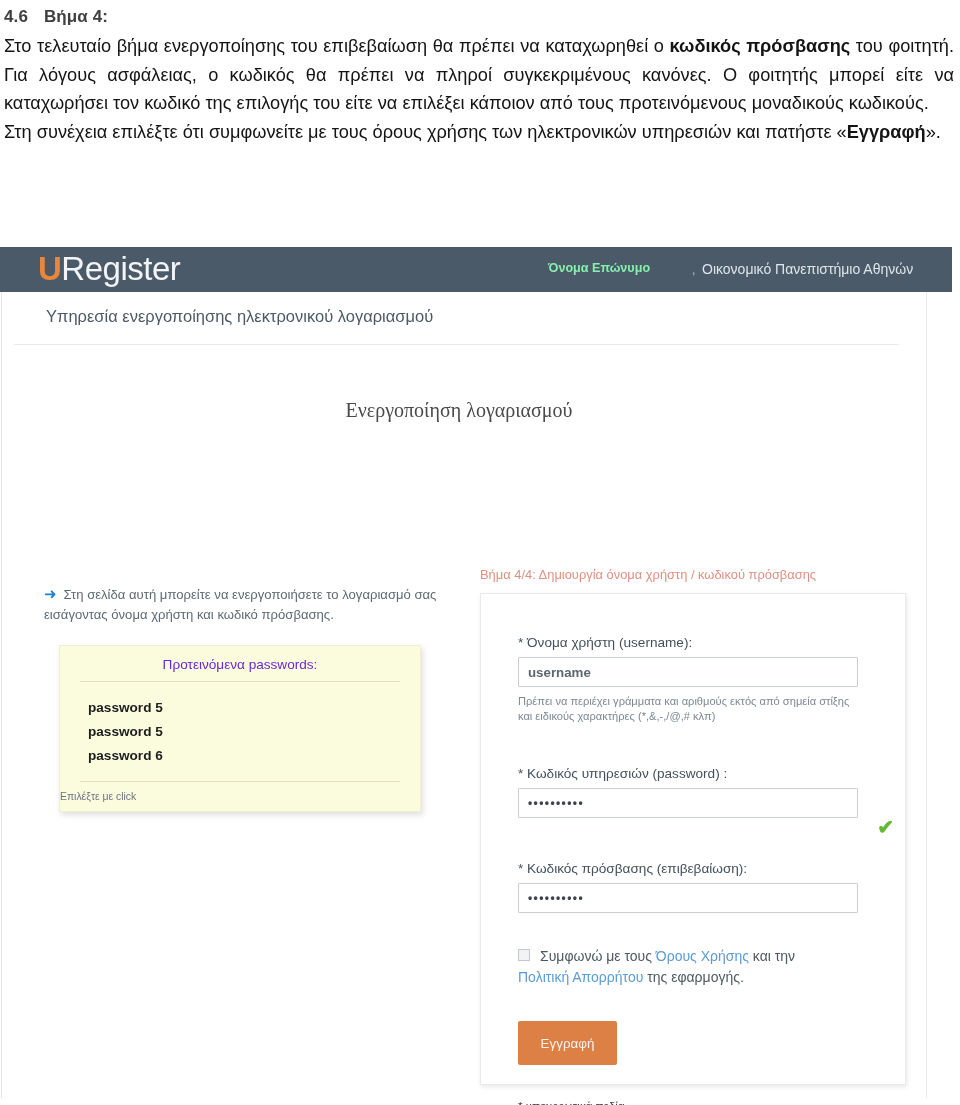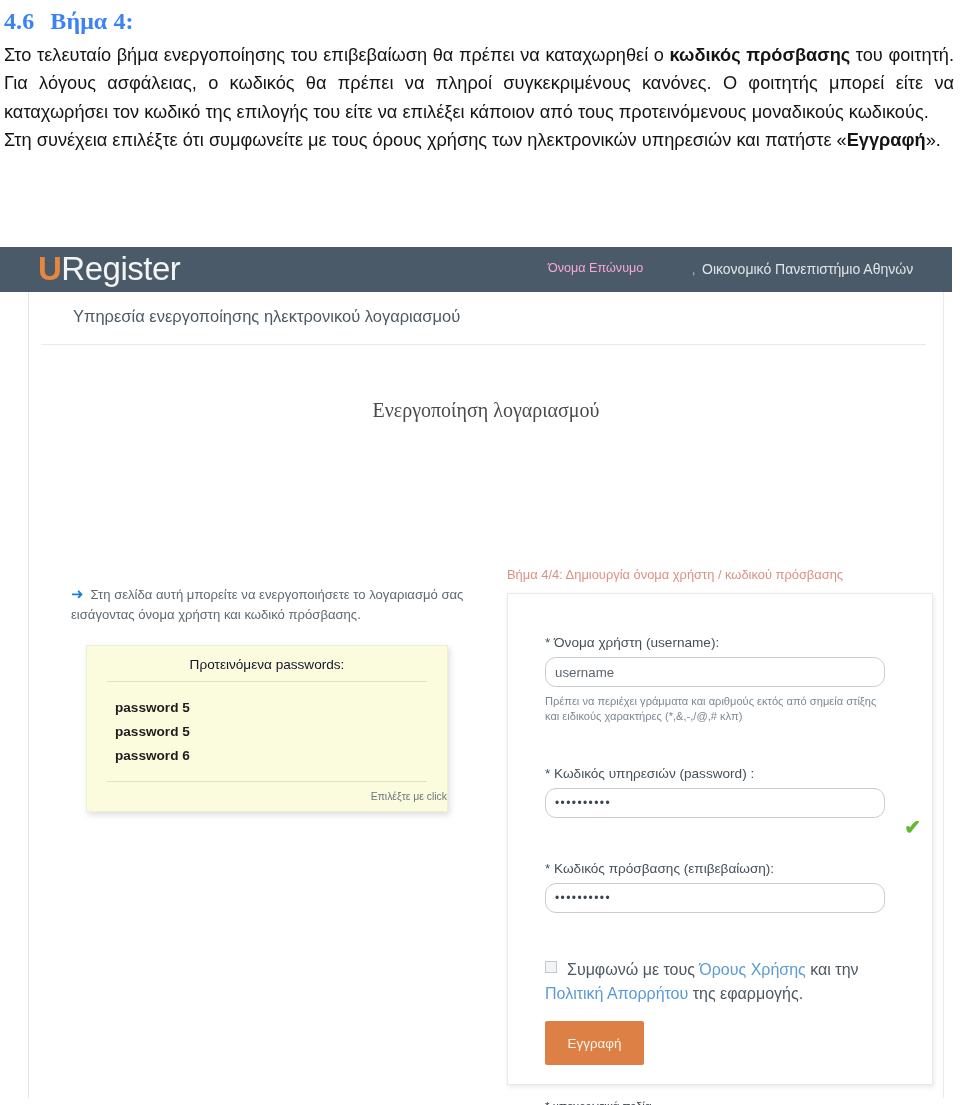--- a/index.html
+++ b/index.html
@@ -14,27 +14,26 @@
     overflow: hidden;
     font-family: "Liberation Sans", sans-serif;
     color: #1a1a1a;
   }
 
   
   .doc {
     padding: 4px 6px 0 4px;
   }
   .doc-heading {
-    color: #3b82f6;
-    font-weight: bold;
-    font-size: 24px;
+    color: #404040;
+    font-weight: bold;
+    font-size: 17px;
     line-height: 1.25;
     margin: 2px 0 5px 0;
     letter-spacing: 0.1px;
-    font-family: Liberation Serif, serif;
   }
   .doc-heading .num { margin-right: 16px; }
   .doc-body {
     font-size: 18.2px;
     line-height: 1.565;
     text-align: justify;
     color: #141414;
   }
   .doc-body p { margin: 0; }
   .doc-body b { font-weight: bold; }
@@ -66,49 +65,50 @@
     white-space: nowrap;
   }
   .logo .u { color: #e8863c; font-weight: bold; }
   .logo .rest { color: #f2f4f5; }
 
   .topbar-user {
     position: absolute;
     top: 14px;
     left: 548px;
     font-size: 12.6px;
-    font-weight: normal;
-    color: #f9a8d4;
+    font-weight: bold;
+    color: #86efac;
     white-space: nowrap;
   }
   .topbar-sep {
     position: absolute;
     top: 16px;
     left: 692px;
     font-size: 12px;
     color: #b9c2c9;
   }
   .topbar-org {
     position: absolute;
     top: 14px;
     left: 702px;
     font-size: 14px;
     color: #dfe5e9;
     white-space: nowrap;
   }
 
   .shot-body {
     position: absolute;
-    left: 28px;
+    left: 1px;
     top: 45px;
     width: 914px;
     height: 806px;
     background: #ffffff;
     border-left: 1px solid #e3e6e8;
     border-right: 1px solid #e8eaec;
+    padding-left: 10px;
   }
 
   .service-title {
     position: absolute;
     left: 44px;
     top: 15px;
     font-size: 16.5px;
     color: #4c5a66;
     white-space: nowrap;
   }
@@ -155,21 +155,21 @@
     top: 353px;
     width: 360px;
     height: 165px;
     background: #fbfbdd;
     border: 1px solid #f0efd2;
     box-shadow: 2px 3px 6px rgba(0,0,0,0.13);
   }
   .pw-box-title {
     text-align: center;
     font-size: 13.6px;
-    color: #0f172a;
+    color: #6d28d9;
     padding-top: 11px;
   }
   .pw-box-hr {
     margin: 9px 20px 0 20px;
     height: 1px;
     background: #e2e0bd;
   }
   .pw-cols {
     display: flex;
     padding: 14px 0 0 0;
@@ -193,21 +193,21 @@
     bottom: 29px;
     width: 320px;
     height: 1px;
     background: #e2e0bd;
   }
   .pw-box-foot {
     position: absolute;
     left: 0;
     bottom: 9px;
     width: 100%;
-    text-align: right;
+    text-align: left;
     font-size: 10.4px;
     color: #6d7680;
   }
 
   
   .step-label {
     position: absolute;
     left: 478px;
     top: 275px;
     font-size: 12.9px;
@@ -234,22 +234,23 @@
   .field-input {
     width: 100%;
     height: 30px;
     border: 1px solid #c8cdd1;
     box-sizing: border-box;
     font-size: 13.3px;
     color: #5c666f;
     padding: 0 9px;
     font-family: "Liberation Sans", sans-serif;
     background: #fff;
-    border-radius: 11px;
+    border-radius: 1px;
     outline: none;
+    font-weight: bold;
   }
   .field-hint {
     margin-top: 7px;
     font-size: 11.1px;
     color: #7d8893;
     line-height: 1.38;
   }
   .pw-dots {
     letter-spacing: 1.4px;
     color: #3c454d;
@@ -263,24 +264,23 @@
     font-size: 20px;
     font-weight: bold;
     line-height: 1;
   }
 
   .terms {
     position: absolute;
     left: 37px;
     top: 352px;
     width: 318px;
-    font-size: 16px;
+    font-size: 14px;
     color: #4d5962;
     line-height: 1.52;
-    margin-top: 12px;
   }
   .terms-box {
     float: left;
     width: 12px;
     height: 12px;
     border: 1px solid #c3c8cc;
     background: #f2f3f4;
     margin: 3px 10px 0 0;
     box-sizing: border-box;
     cursor: pointer;

